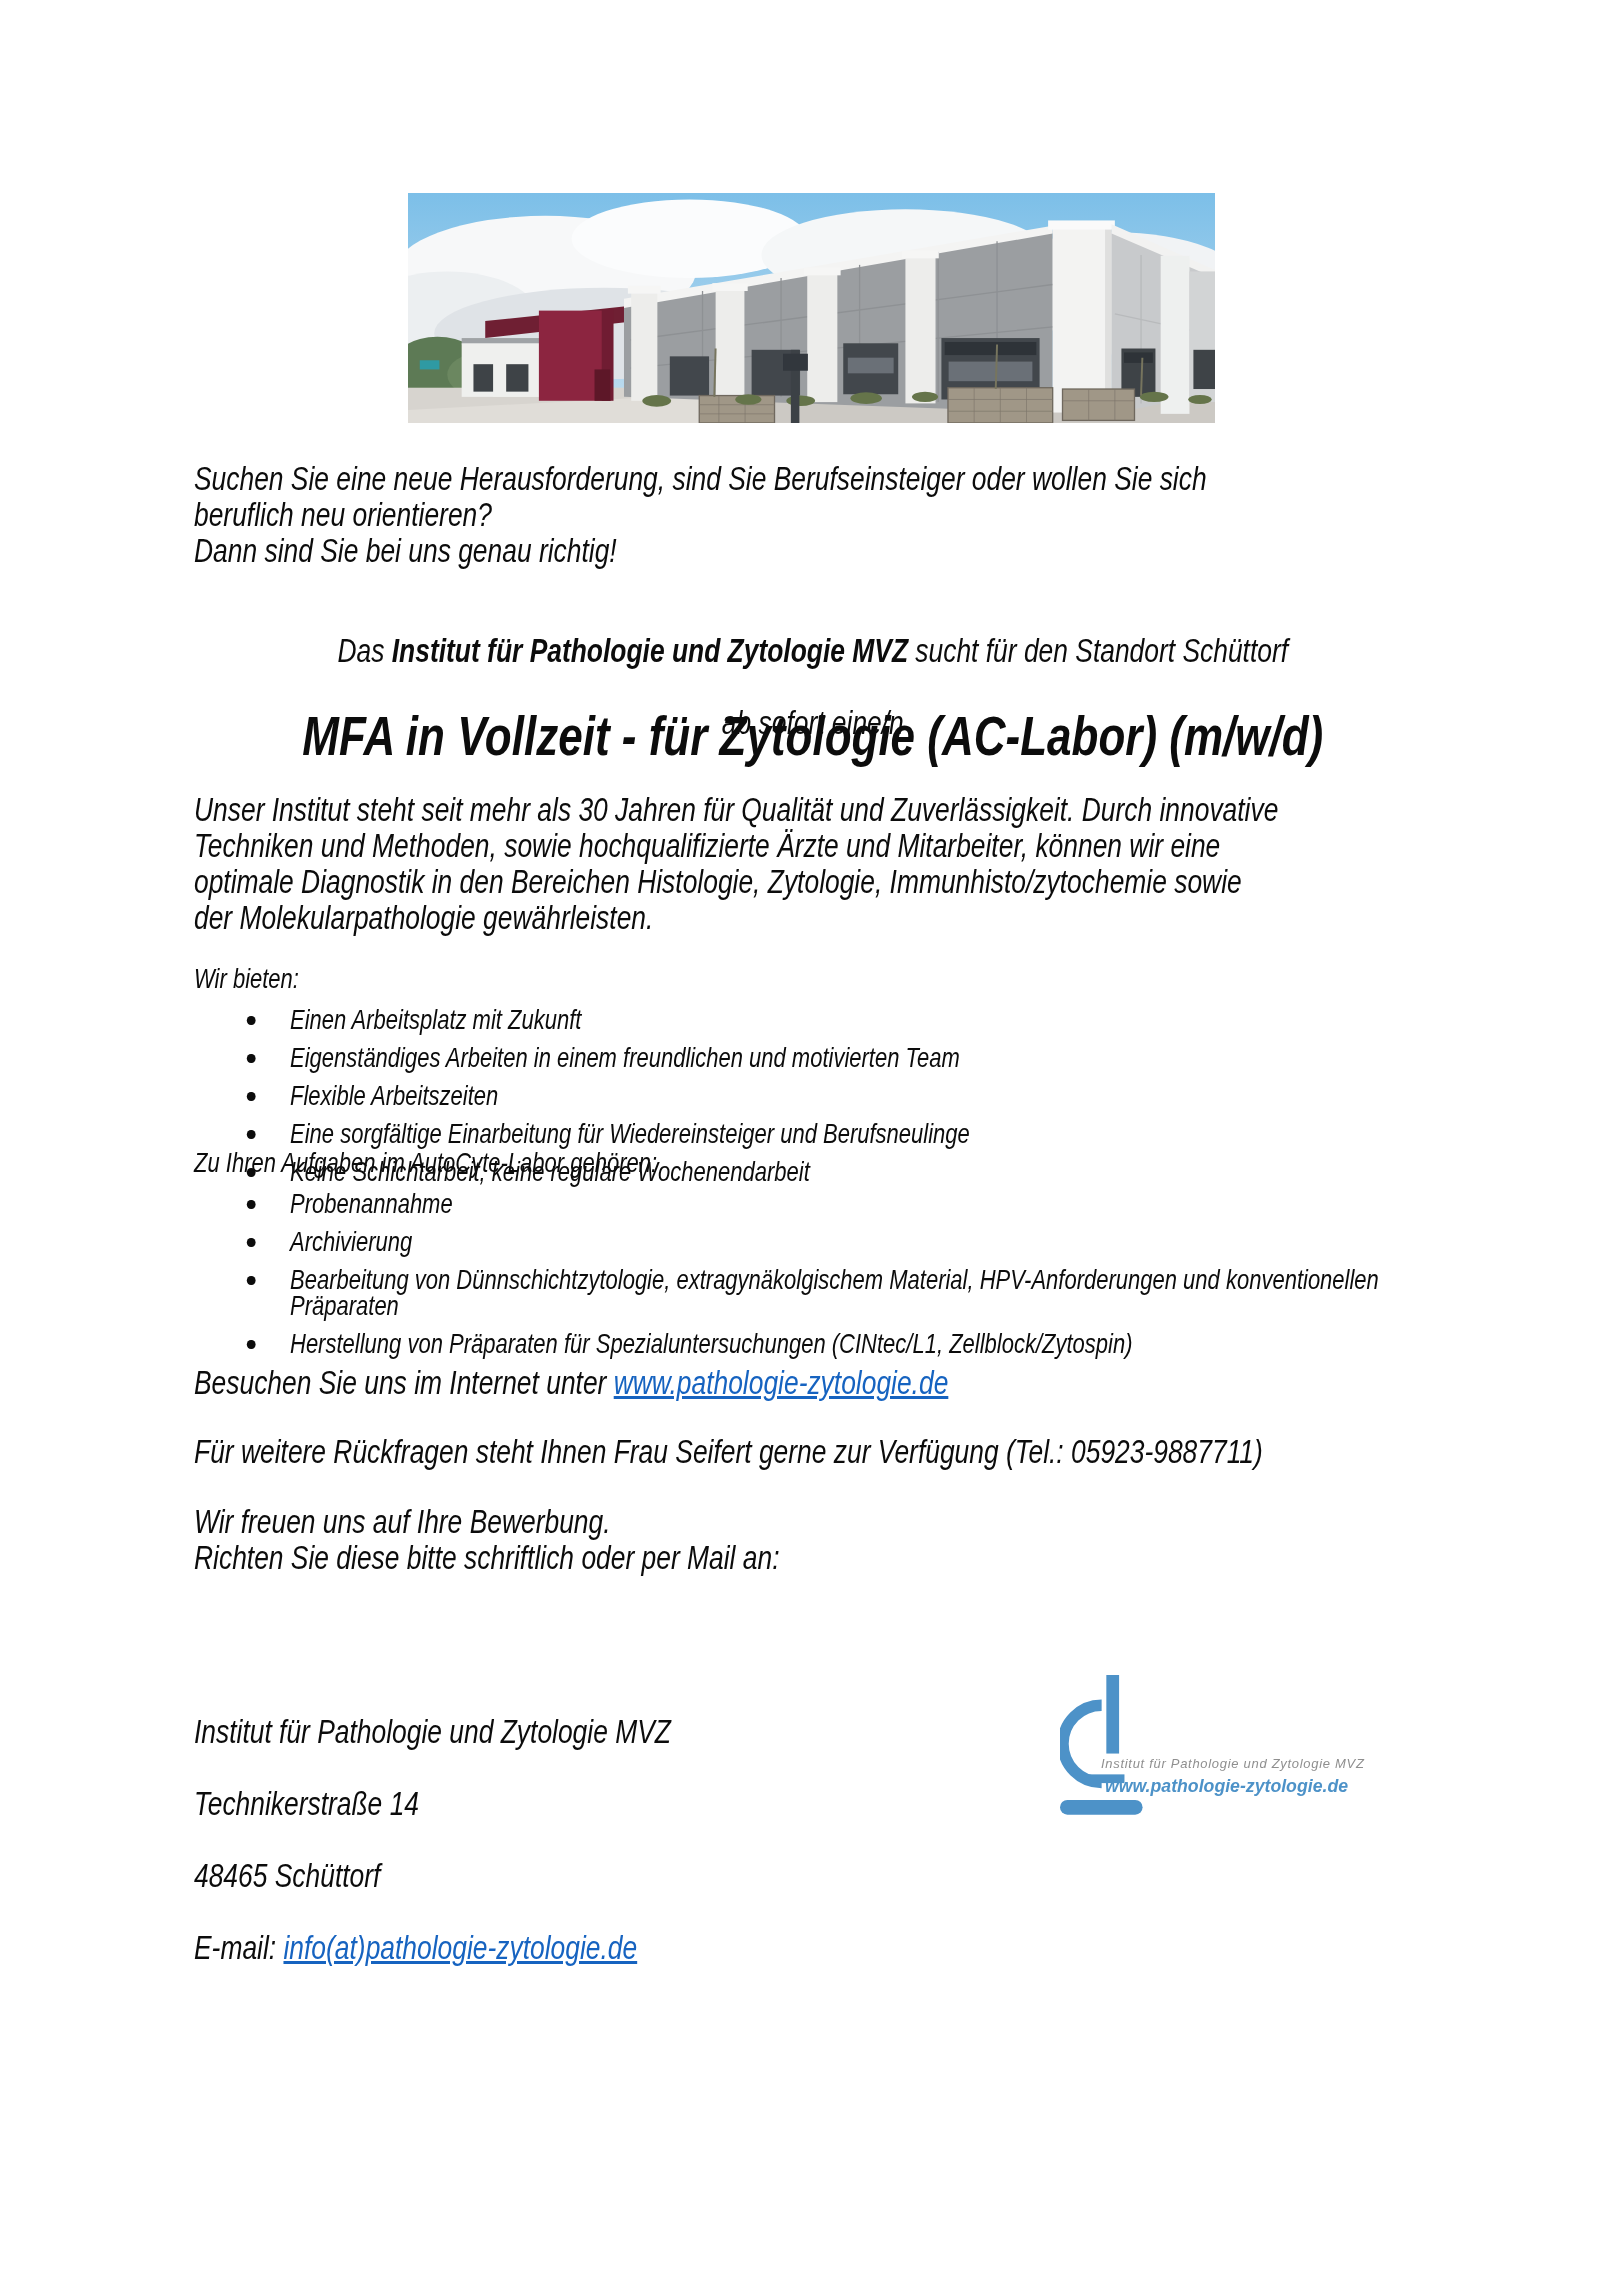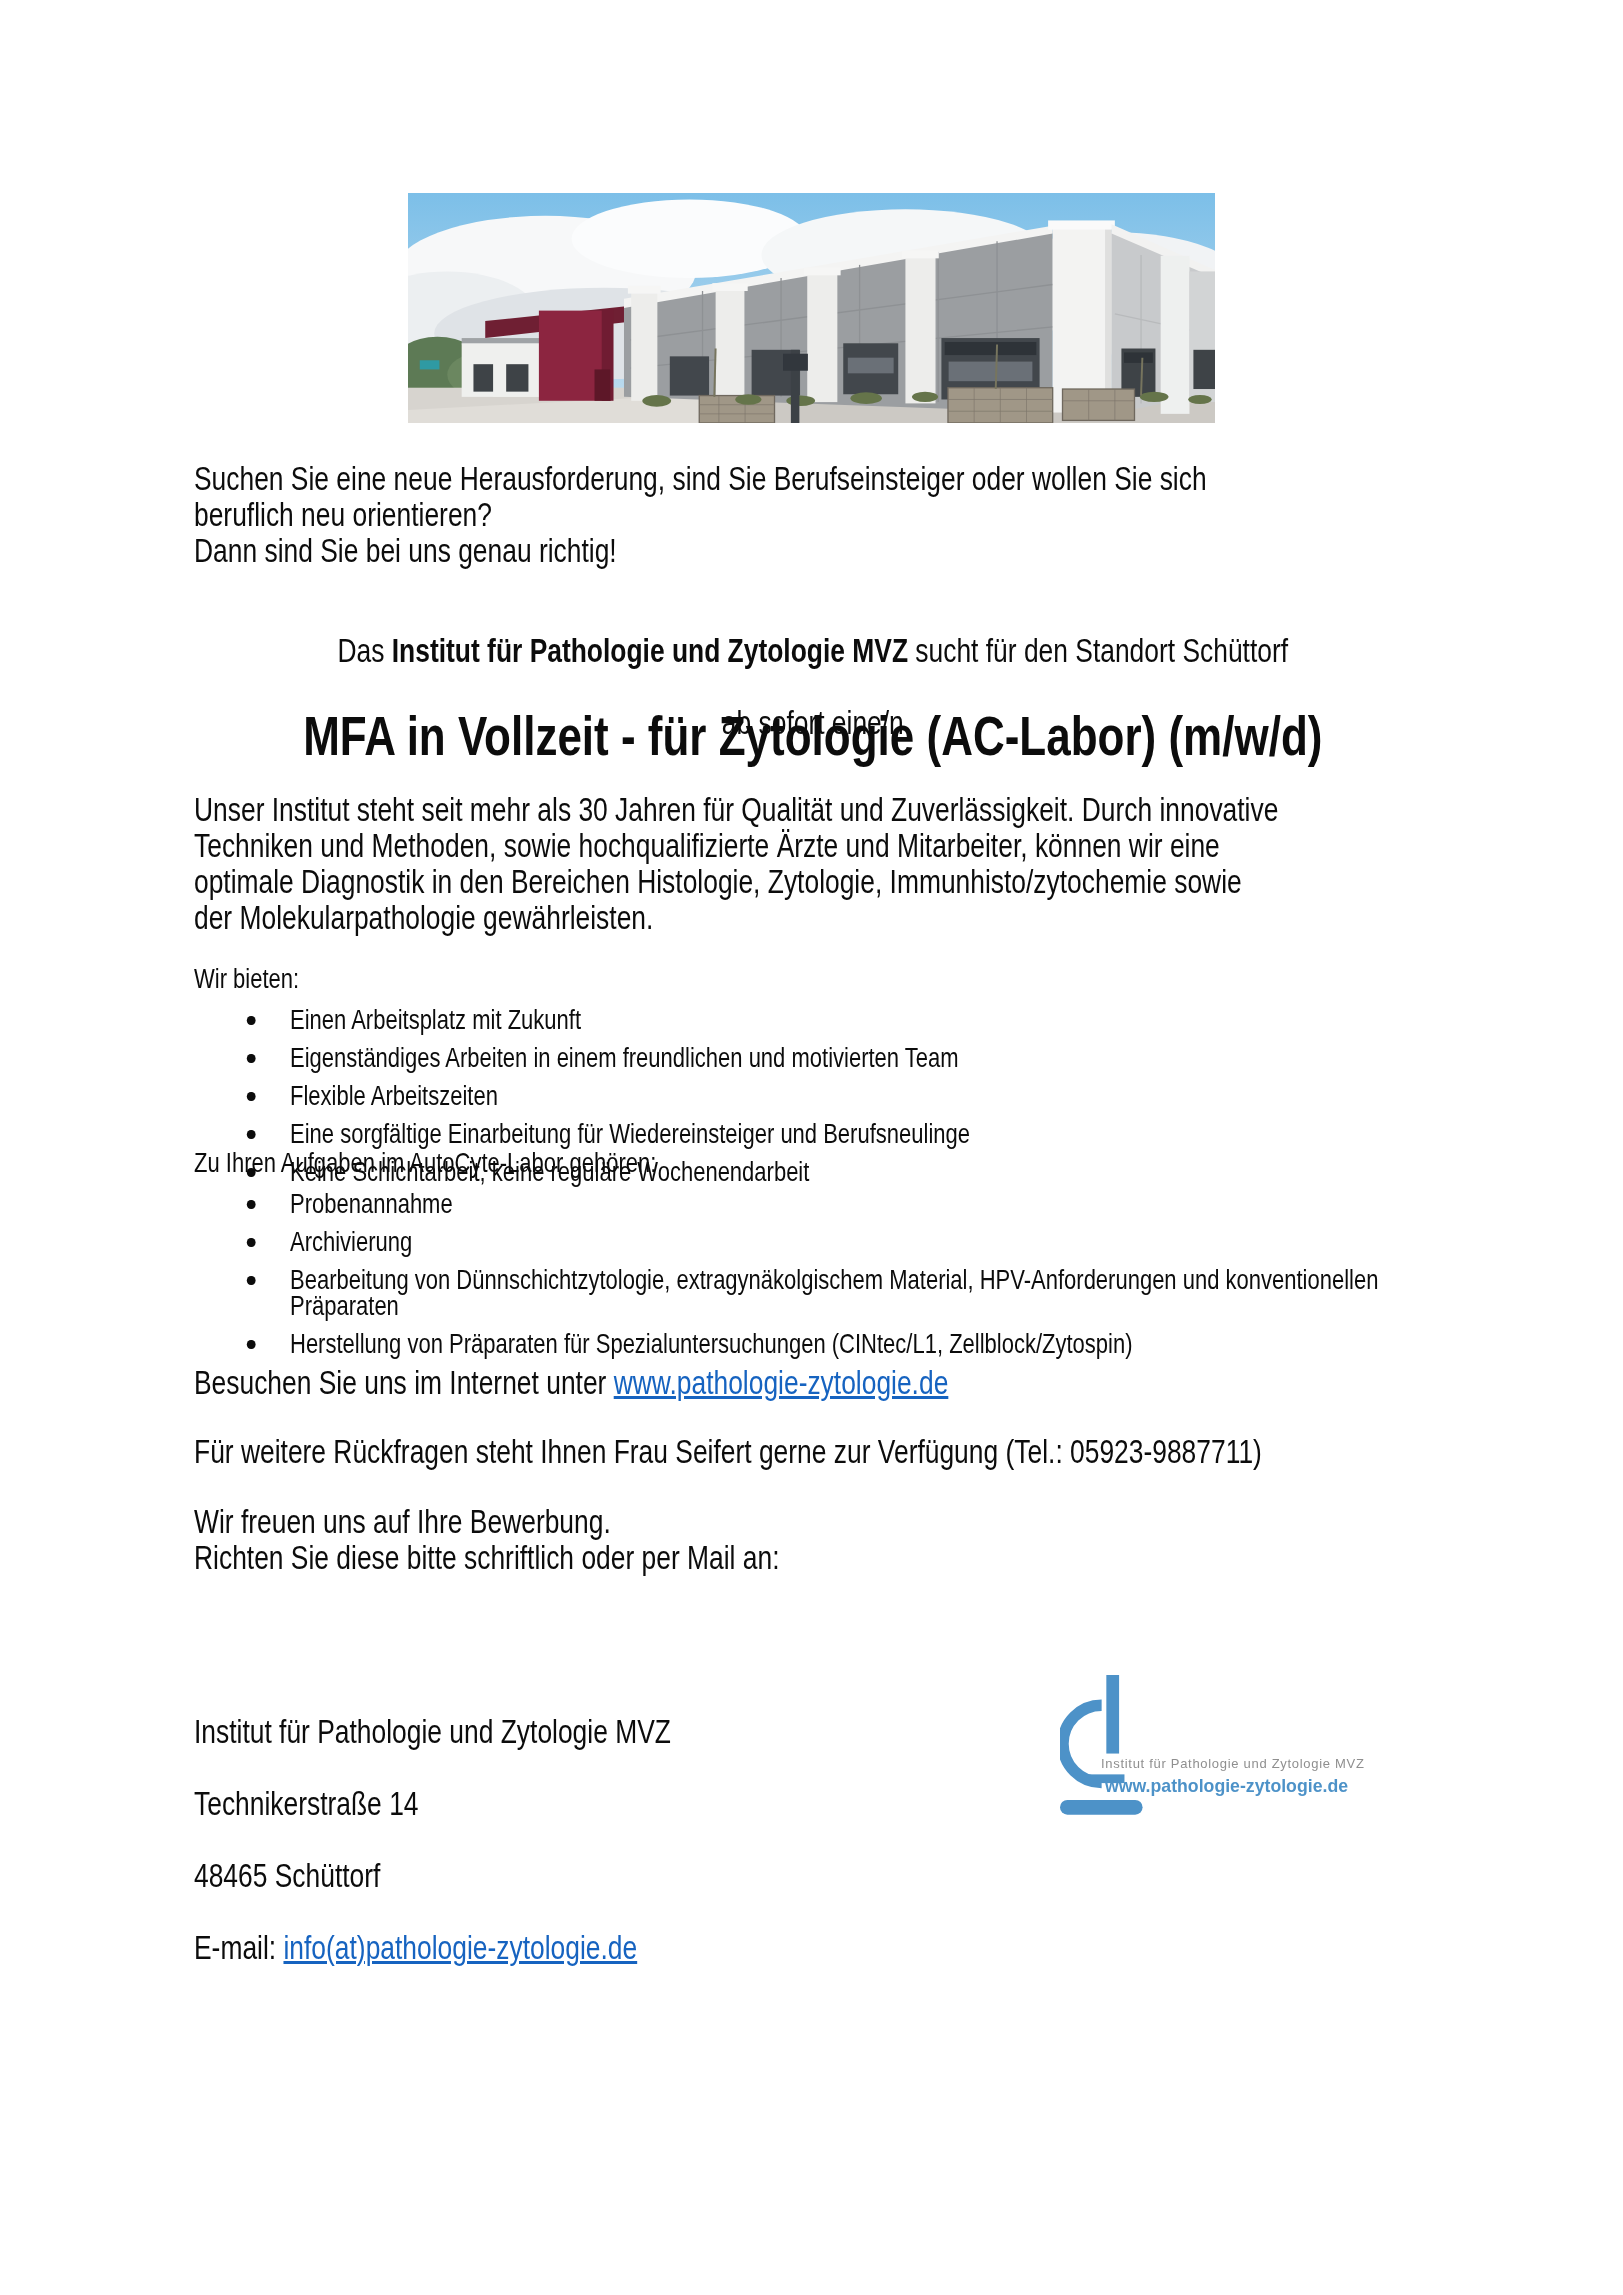--- a/index.html
+++ b/index.html
@@ -4,20 +4,21 @@
 <style>
   html,body{margin:0;padding:0;background:#ffffff;}
   .page{
     position:relative;
     width:1623px;
     height:2295px;
     background:#ffffff;
     overflow:hidden;
     font-family:"Liberation Sans","DejaVu Sans",sans-serif;
     color:#0c0c0c;
+    font-style:italic;
   }
   
   .photo{position:absolute;left:408px;top:193px;width:807px;height:230px;}
   .photo svg{display:block;width:100%;height:100%;}
   
   .content{
     position:absolute;
     left:194px;top:0;
     width:1547px;
     transform:scaleX(0.8);

